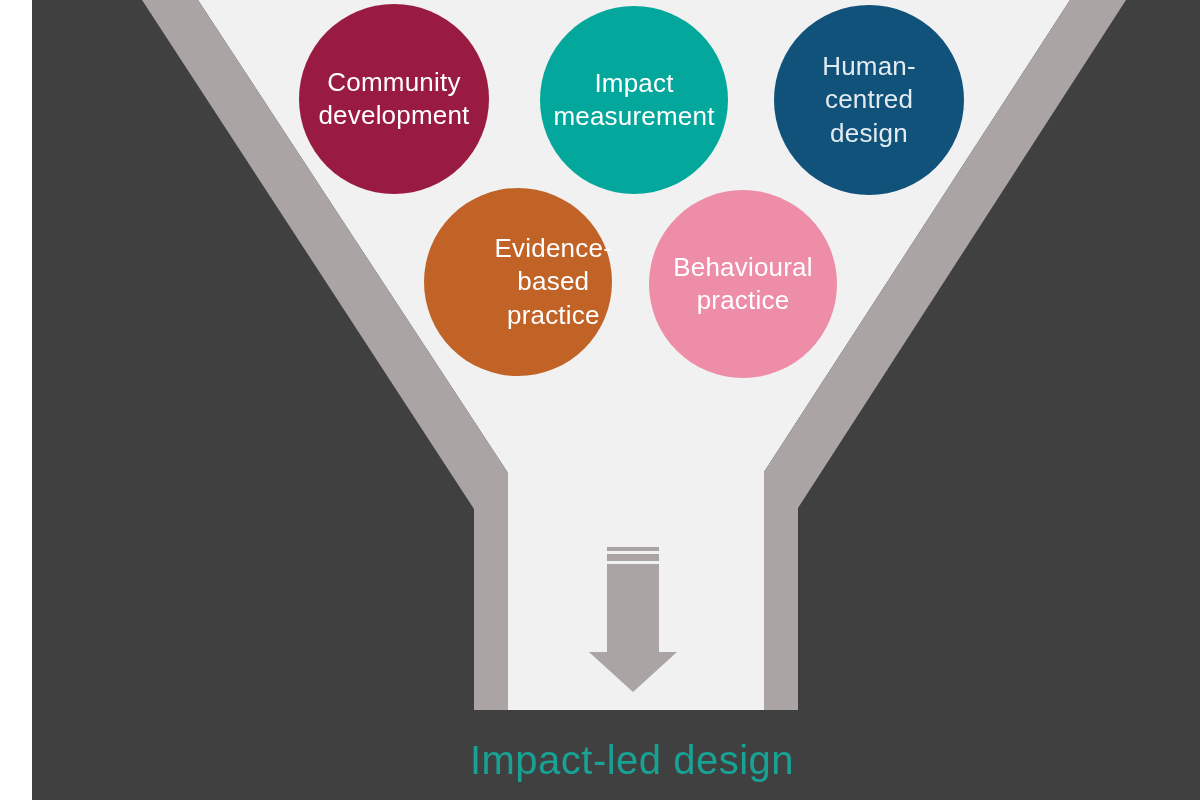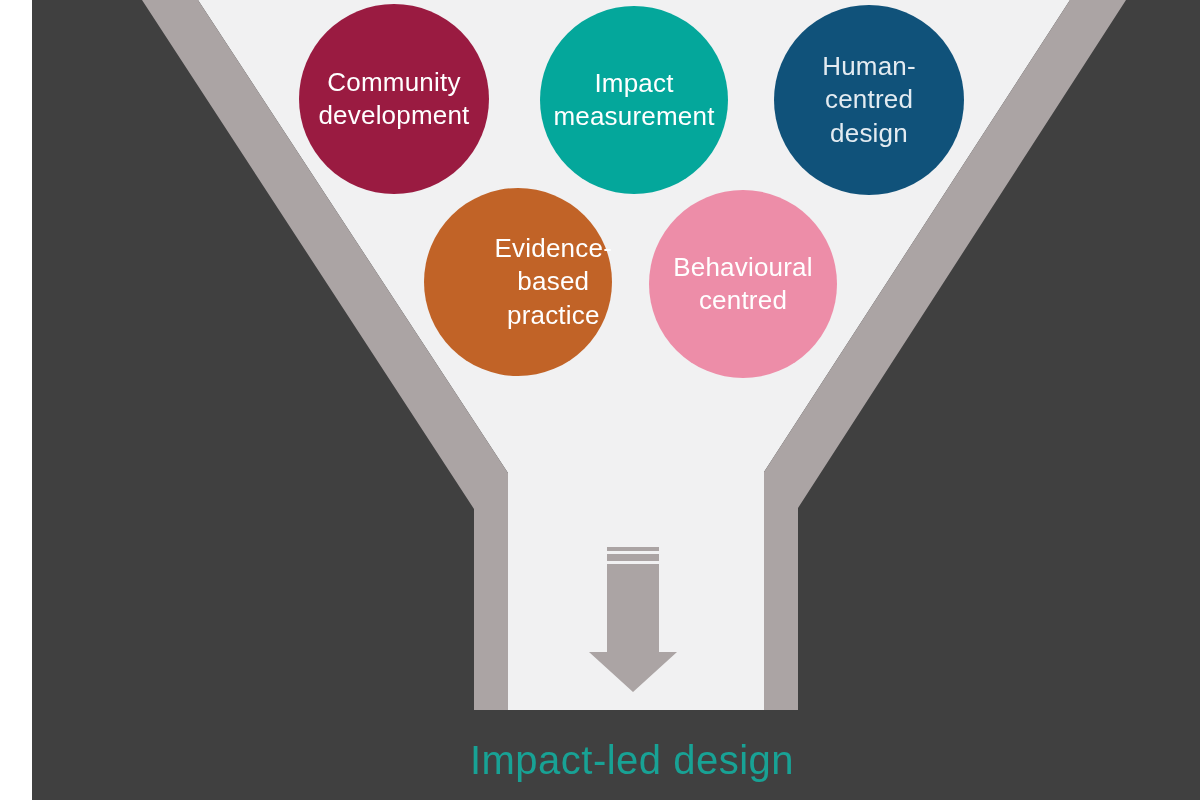--- a/index.html
+++ b/index.html
@@ -91,18 +91,18 @@
   </div>
 
   <div class="circle circle-4" style="background-color: rgb(193, 99, 39);">
     <span class="circle-label" style="color: rgb(255, 255, 255);">Evidence-
 based
 practice</span>
   </div>
 
   <div class="circle circle-5" style="background-color: rgb(237, 141, 168);">
     <span class="circle-label" style="color: rgb(255, 255, 255);">Behavioural
-centred</span>
+practice</span>
   </div>
 
   <div class="funnel-title" style="color: rgb(24, 162, 149);">Impact-led design</div>
 
 </div>
 
 </body></html>

